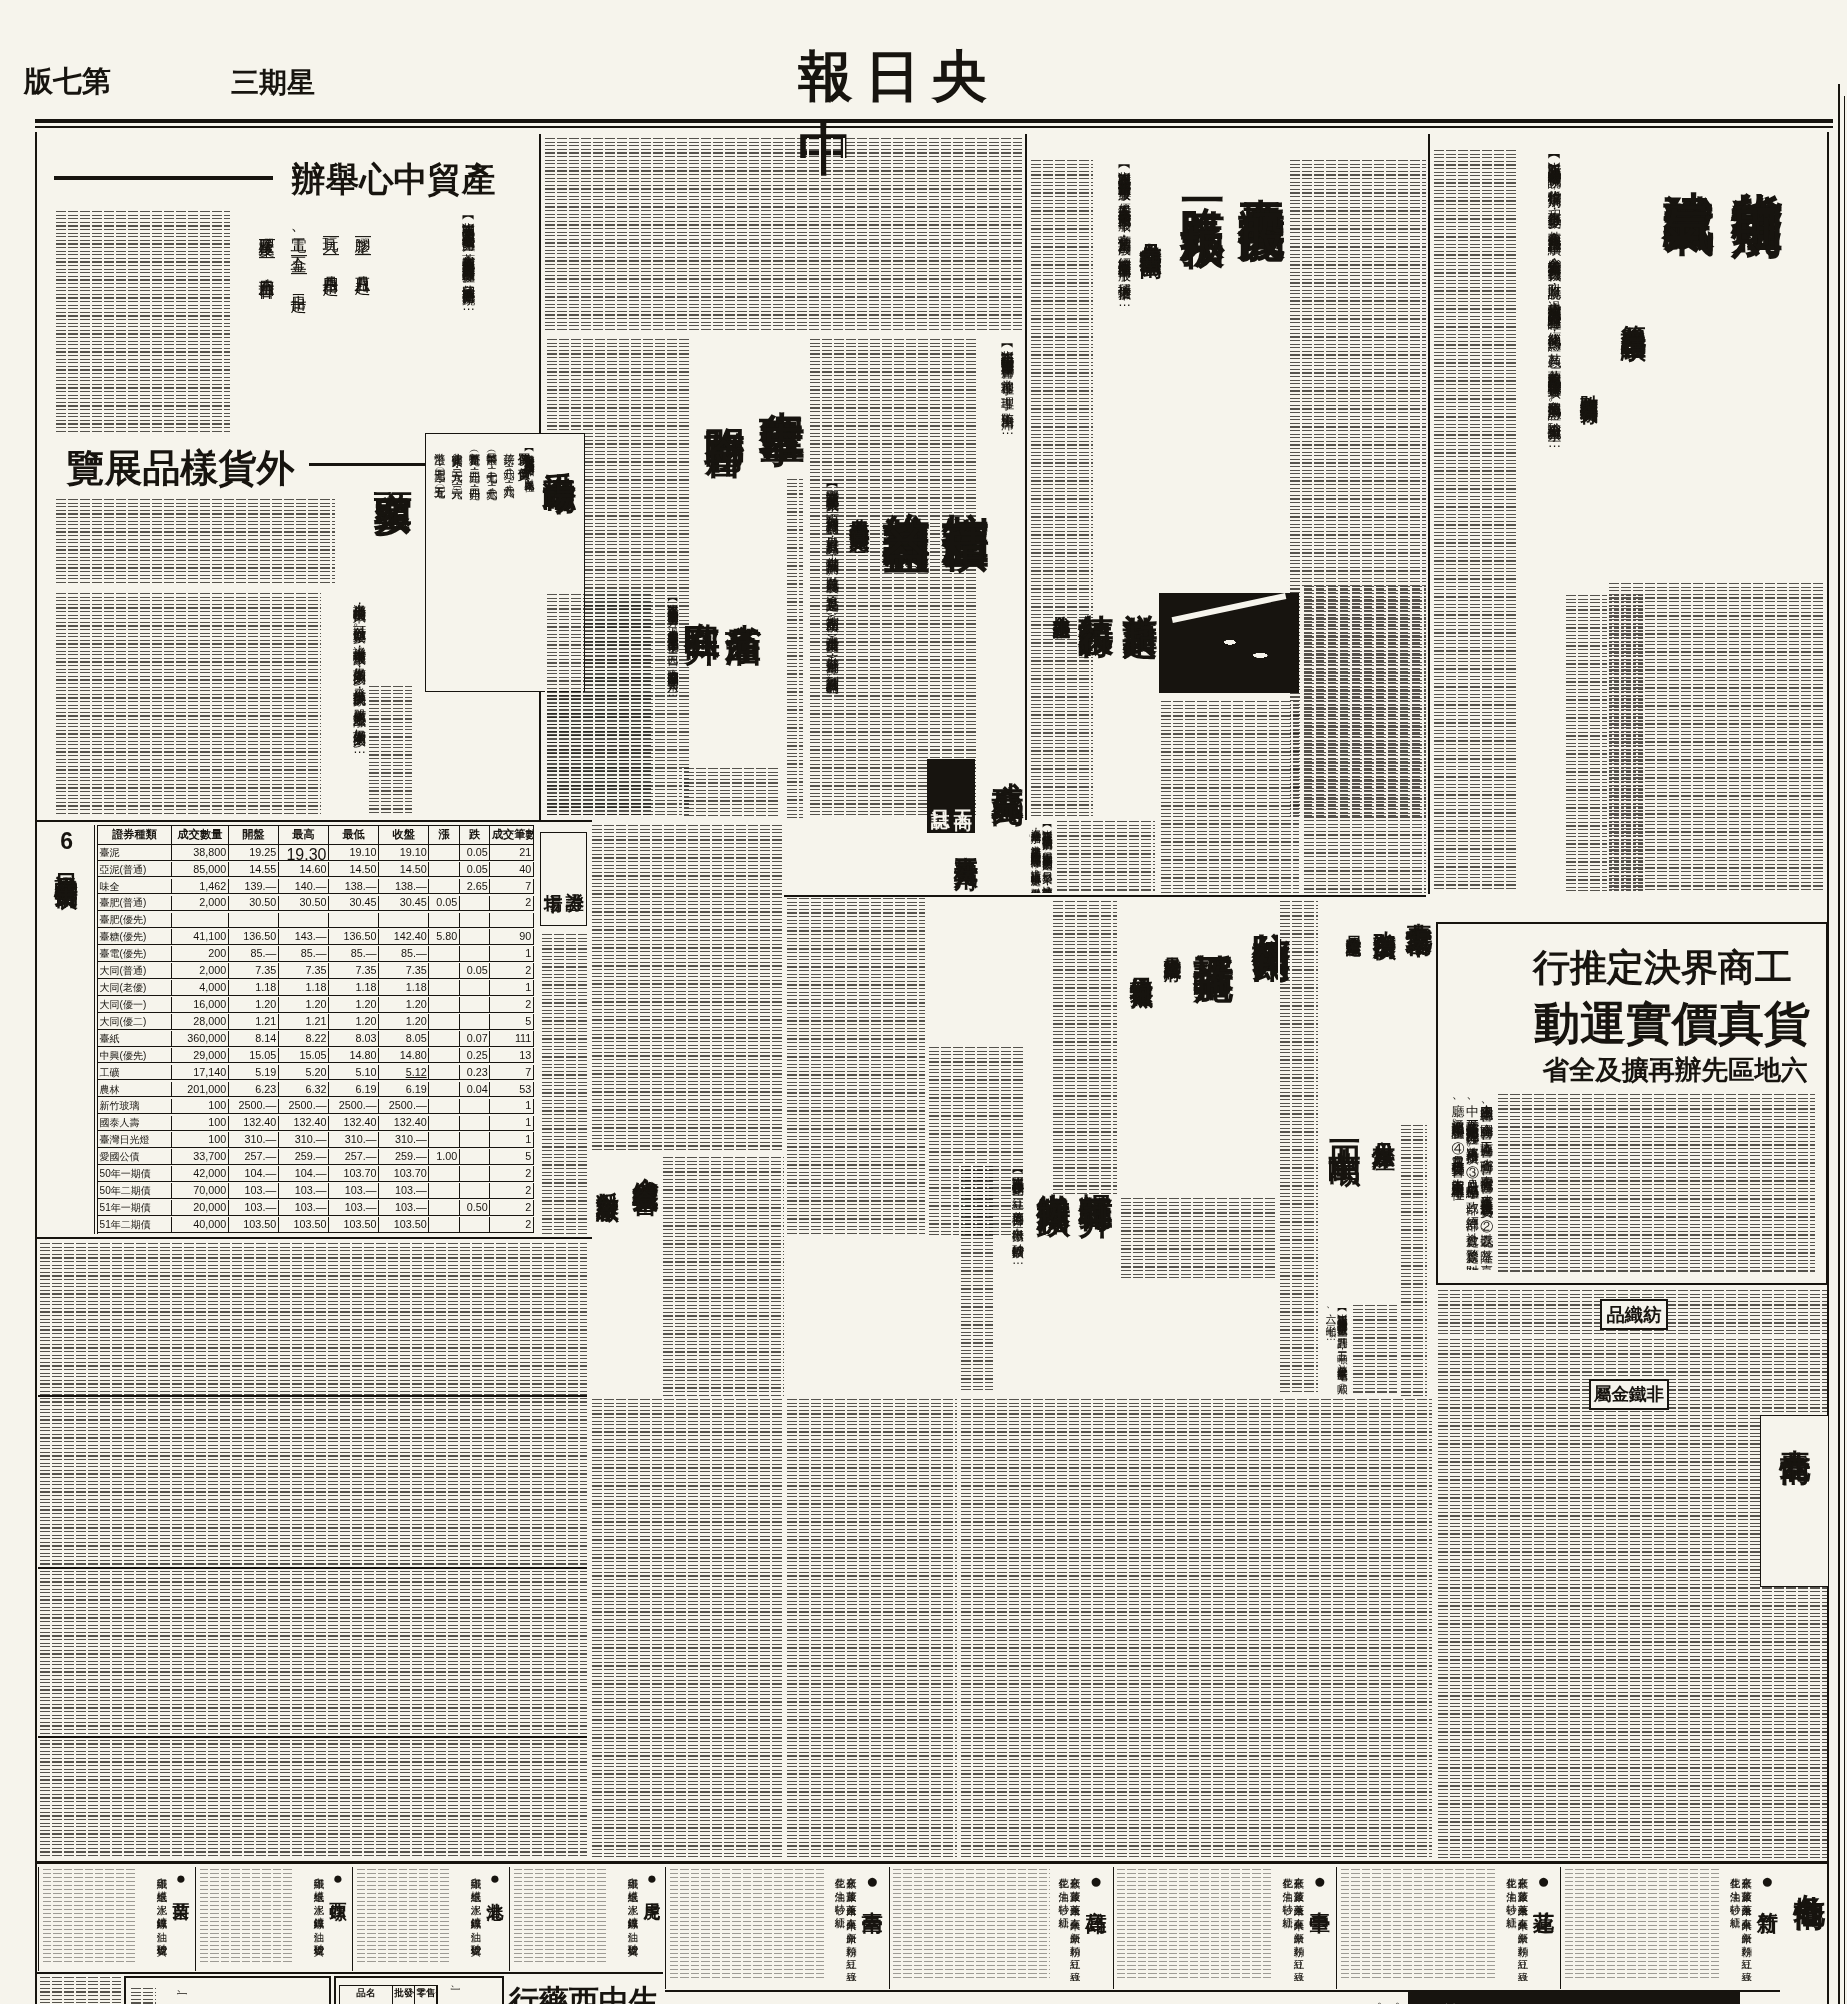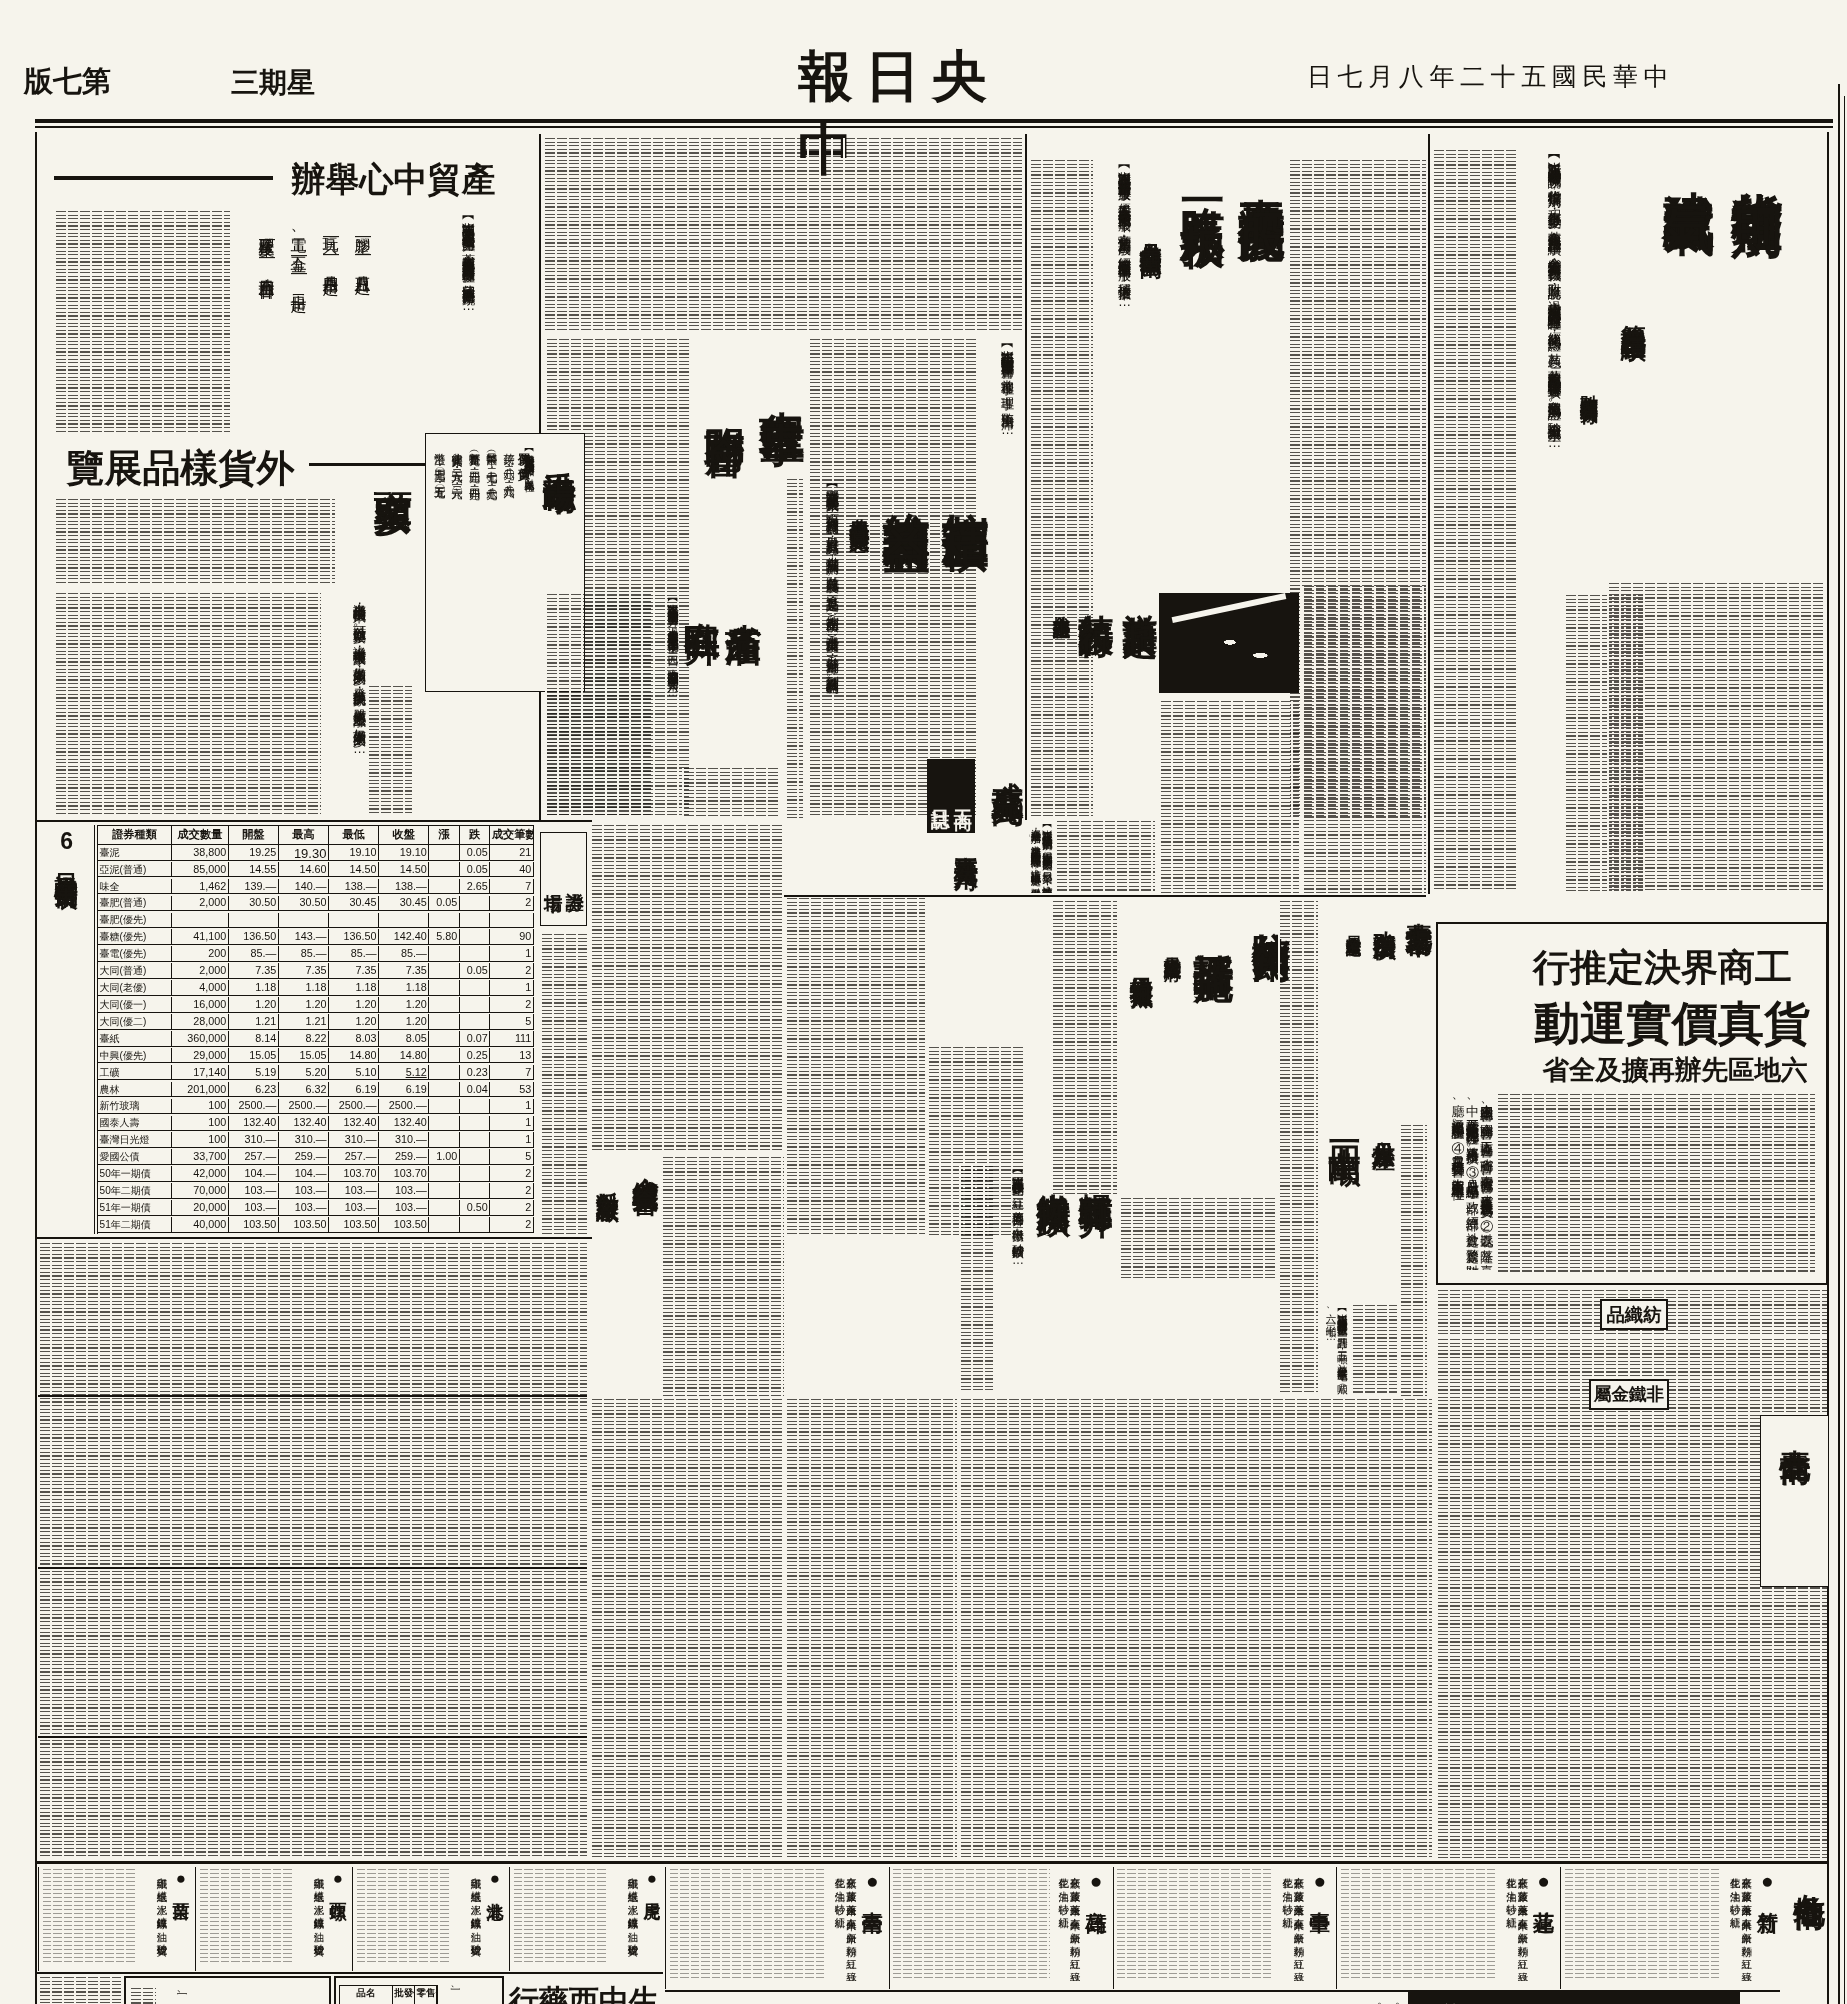--- a/index.html
+++ b/index.html
@@ -30,21 +30,20 @@
   .rowrev{display:flex;flex-direction:row-reverse}
 </style>
 </head>
 <body>
 
 <div id="paper">
 
   <div class="abs v? b" style="left:24px;top: 62px;width:112px;height:40px;font-size:29px;font-weight:bold">版七第</div>
   <div class="abs b" style="left:231px;top:64px;width:112px;height:36px;font-size:28px;font-weight:bold">三期星</div>
   <div class="abs serif b" style="left:798px;top:40px;width:257px;height:72px;font-size:55px;letter-spacing:12px">報日央中</div>
-  <div class="abs" style="left:1307px;top:60px;width:493px;height:32px;font-size:25px;letter-spacing:5.6px">日七月八年二十五國民華中</div>
   <div class="abs" style="left:35px;top:119px;width:1798px;height:8.8px;border-top:4.4px solid #17140f;border-bottom:2px solid #17140f"></div>
 
   <div class="abs vrule" style="left:35px;top:132px;width:2.4px;height:2506px"></div>
   <div class="abs vrule" style="left:1827px;top:132px;width:2.4px;height:2506px"></div>
   <div class="abs vrule" style="left:1838px;top:84px;width:1.6px;height:2558px"></div>
   <div class="abs vrule" style="left:1844px;top:96px;width:1.2px;height:2542px"></div>
   <div class="abs vrule" style="left:539px;top:134px;width:1.6px;height:686px"></div>
   <div class="abs vrule" style="left:1025px;top:134px;width:1.6px;height:686px"></div>
   <div class="abs vrule" style="left:1428px;top:134px;width:1.6px;height:760px"></div>
 
@@ -148,21 +147,21 @@
       <div class="c hd">開盤</div>
       <div class="c hd">最高</div>
       <div class="c hd">最低</div>
       <div class="c hd">收盤</div>
       <div class="c hd">漲</div>
       <div class="c hd">跌</div>
       <div class="c hd">成交筆數</div>
       <div class="c nm" style="height: 15.6px; font-size: 10px;">臺泥</div>
       <div class="c" style="height: 15.6px; font-size: 10.8px;">38,800</div>
       <div class="c" style="height: 15.6px; font-size: 10.8px;">19.25</div>
-      <div class="c" style="height: 15.6px; font-size: 13px;">19.30</div>
+      <div class="c" style="height: 15.6px; font-size: 16px;">19.30</div>
       <div class="c" style="height: 15.6px; font-size: 10.8px;">19.10</div>
       <div class="c" style="height: 15.6px; font-size: 10.8px;">19.10</div>
       <div class="c" style="height: 15.6px; font-size: 10.8px;"></div>
       <div class="c" style="height: 15.6px; font-size: 10.8px;">0.05</div>
       <div class="c" style="height: 15.6px; font-size: 10.8px;">21</div>
       <div class="c nm" style="height: 15.6px; font-size: 10px;">亞泥(普通)</div>
       <div class="c" style="height: 15.6px; font-size: 10.8px;">85,000</div>
       <div class="c" style="height: 15.6px; font-size: 10.8px;">14.55</div>
       <div class="c" style="height: 15.6px; font-size: 10.8px;">14.60</div>
       <div class="c" style="height: 15.6px; font-size: 10.8px;">14.50</div>

